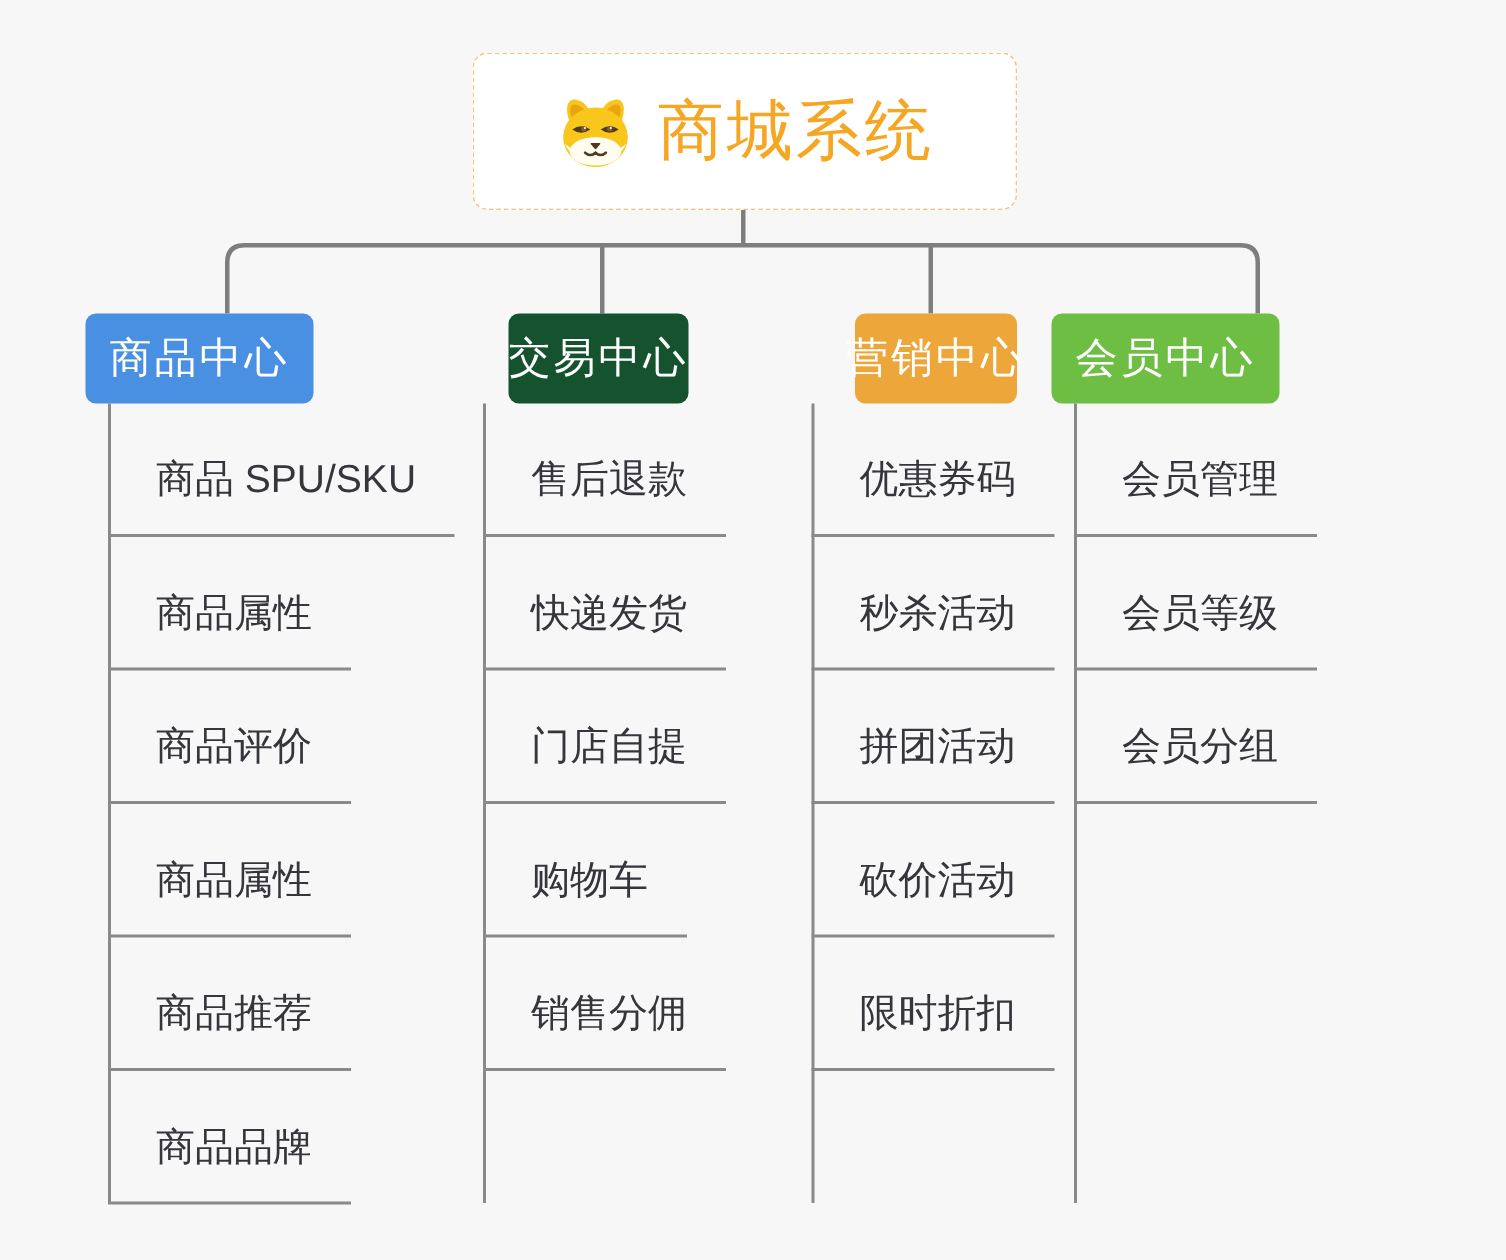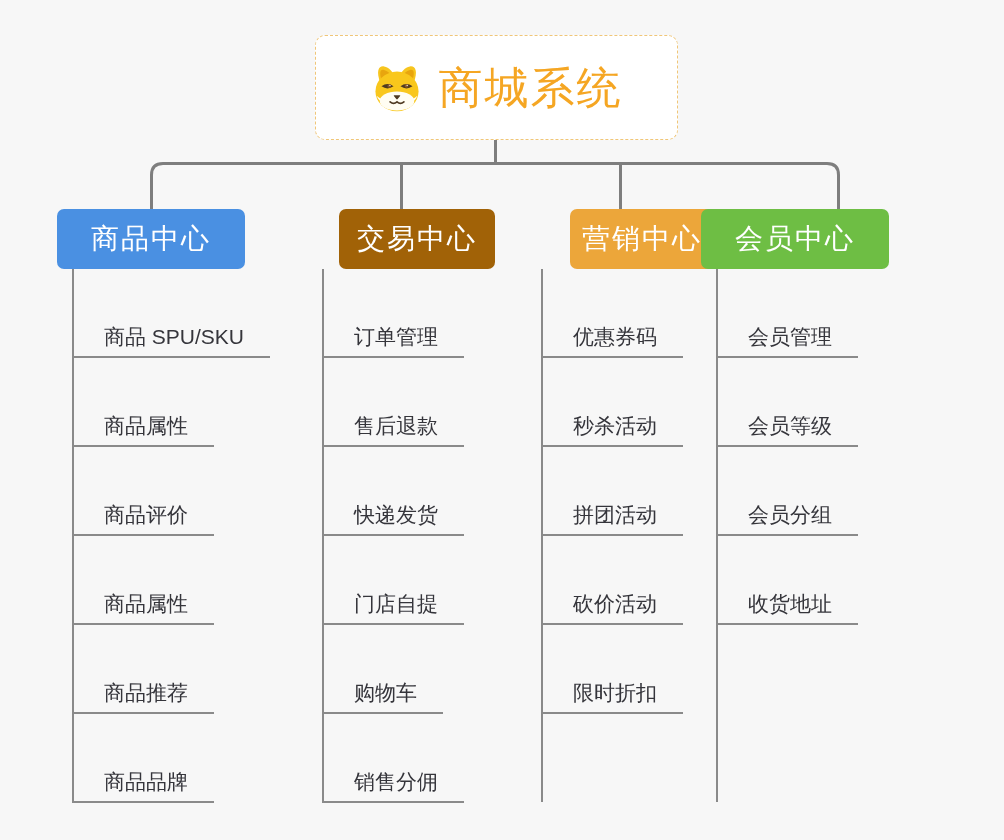--- a/index.html
+++ b/index.html
@@ -21,42 +21,42 @@
     display:flex;align-items:center;justify-content:center;gap:16px;
     box-sizing:border-box;cursor:pointer;
   }
   .root-node .dog{width:52px;height:50px;display:inline-flex;flex:0 0 auto;}
   .root-title{
     font-size:44px;color:#f5a623;letter-spacing:2px;line-height:1;
     white-space:nowrap;
   }
 
   
-  .branch{position:absolute;top:209px;width:188px;}
+  .branch{position:absolute;top:209px;width:152px;}
   .b0{left:57px;}
   .b1{left:307px;}
   .b2{left:526px;}
   .b3{left:701px;}
   .branch-head{
     height:60px;border-radius:7px;
     display:flex;align-items:center;justify-content:center;
     color:#ffffff;font-size:28px;letter-spacing:2px;
     cursor:pointer;white-space:nowrap;
   }
   .spine{
     position:absolute;left:15px;top:60px;width:2px;height:533px;
     background:#8a8a8a;
   }
   .leaves{position:absolute;left:15px;top:60px;}
   .leaf-row{height:89px;display:flex;align-items:flex-end;}
   .leaf{
     white-space:nowrap;
-    padding:0 26px 7px 32px;
+    padding:0 26px 21px 32px;
     border-bottom:2px solid #8a8a8a;
-    font-size:21px;color:#35353b;line-height:1.15;
+    font-size:26px;color:#35353b;line-height:1.15;
     cursor:pointer;
   }
 </style>
 </head>
 <body>
 
 <div class="canvas">
 
   <svg class="connectors" viewBox="0 0 1004 840" xmlns="http://www.w3.org/2000/svg">
     <g stroke="#7e7e7e" stroke-width="3" fill="none">
@@ -116,26 +116,23 @@
       <div class="leaf-row">
           <div class="leaf">商品推荐</div>
         </div>
       <div class="leaf-row">
           <div class="leaf">商品品牌</div>
         </div>
     </div>
   </div>
 
   <div class="branch b1">
-    <div class="branch-head" style="background-color: #a16207; margin-left: 32px;">交易中心</div>
+    <div class="branch-head" style="background-color: #14532d; margin-left: 32px;">交易中心</div>
     <div class="spine"></div>
     <div class="leaves">
-      <div class="leaf-row">
-          <div class="leaf">订单管理</div>
-        </div>
       <div class="leaf-row">
           <div class="leaf">售后退款</div>
         </div>
       <div class="leaf-row">
           <div class="leaf">快递发货</div>
         </div>
       <div class="leaf-row">
           <div class="leaf">门店自提</div>
         </div>
       <div class="leaf-row">
@@ -175,19 +172,16 @@
     <div class="leaves">
       <div class="leaf-row">
           <div class="leaf">会员管理</div>
         </div>
       <div class="leaf-row">
           <div class="leaf">会员等级</div>
         </div>
       <div class="leaf-row">
           <div class="leaf">会员分组</div>
         </div>
-      <div class="leaf-row">
-          <div class="leaf">收货地址</div>
-        </div>
     </div>
   </div>
 
 </div>
 
 </body></html>

